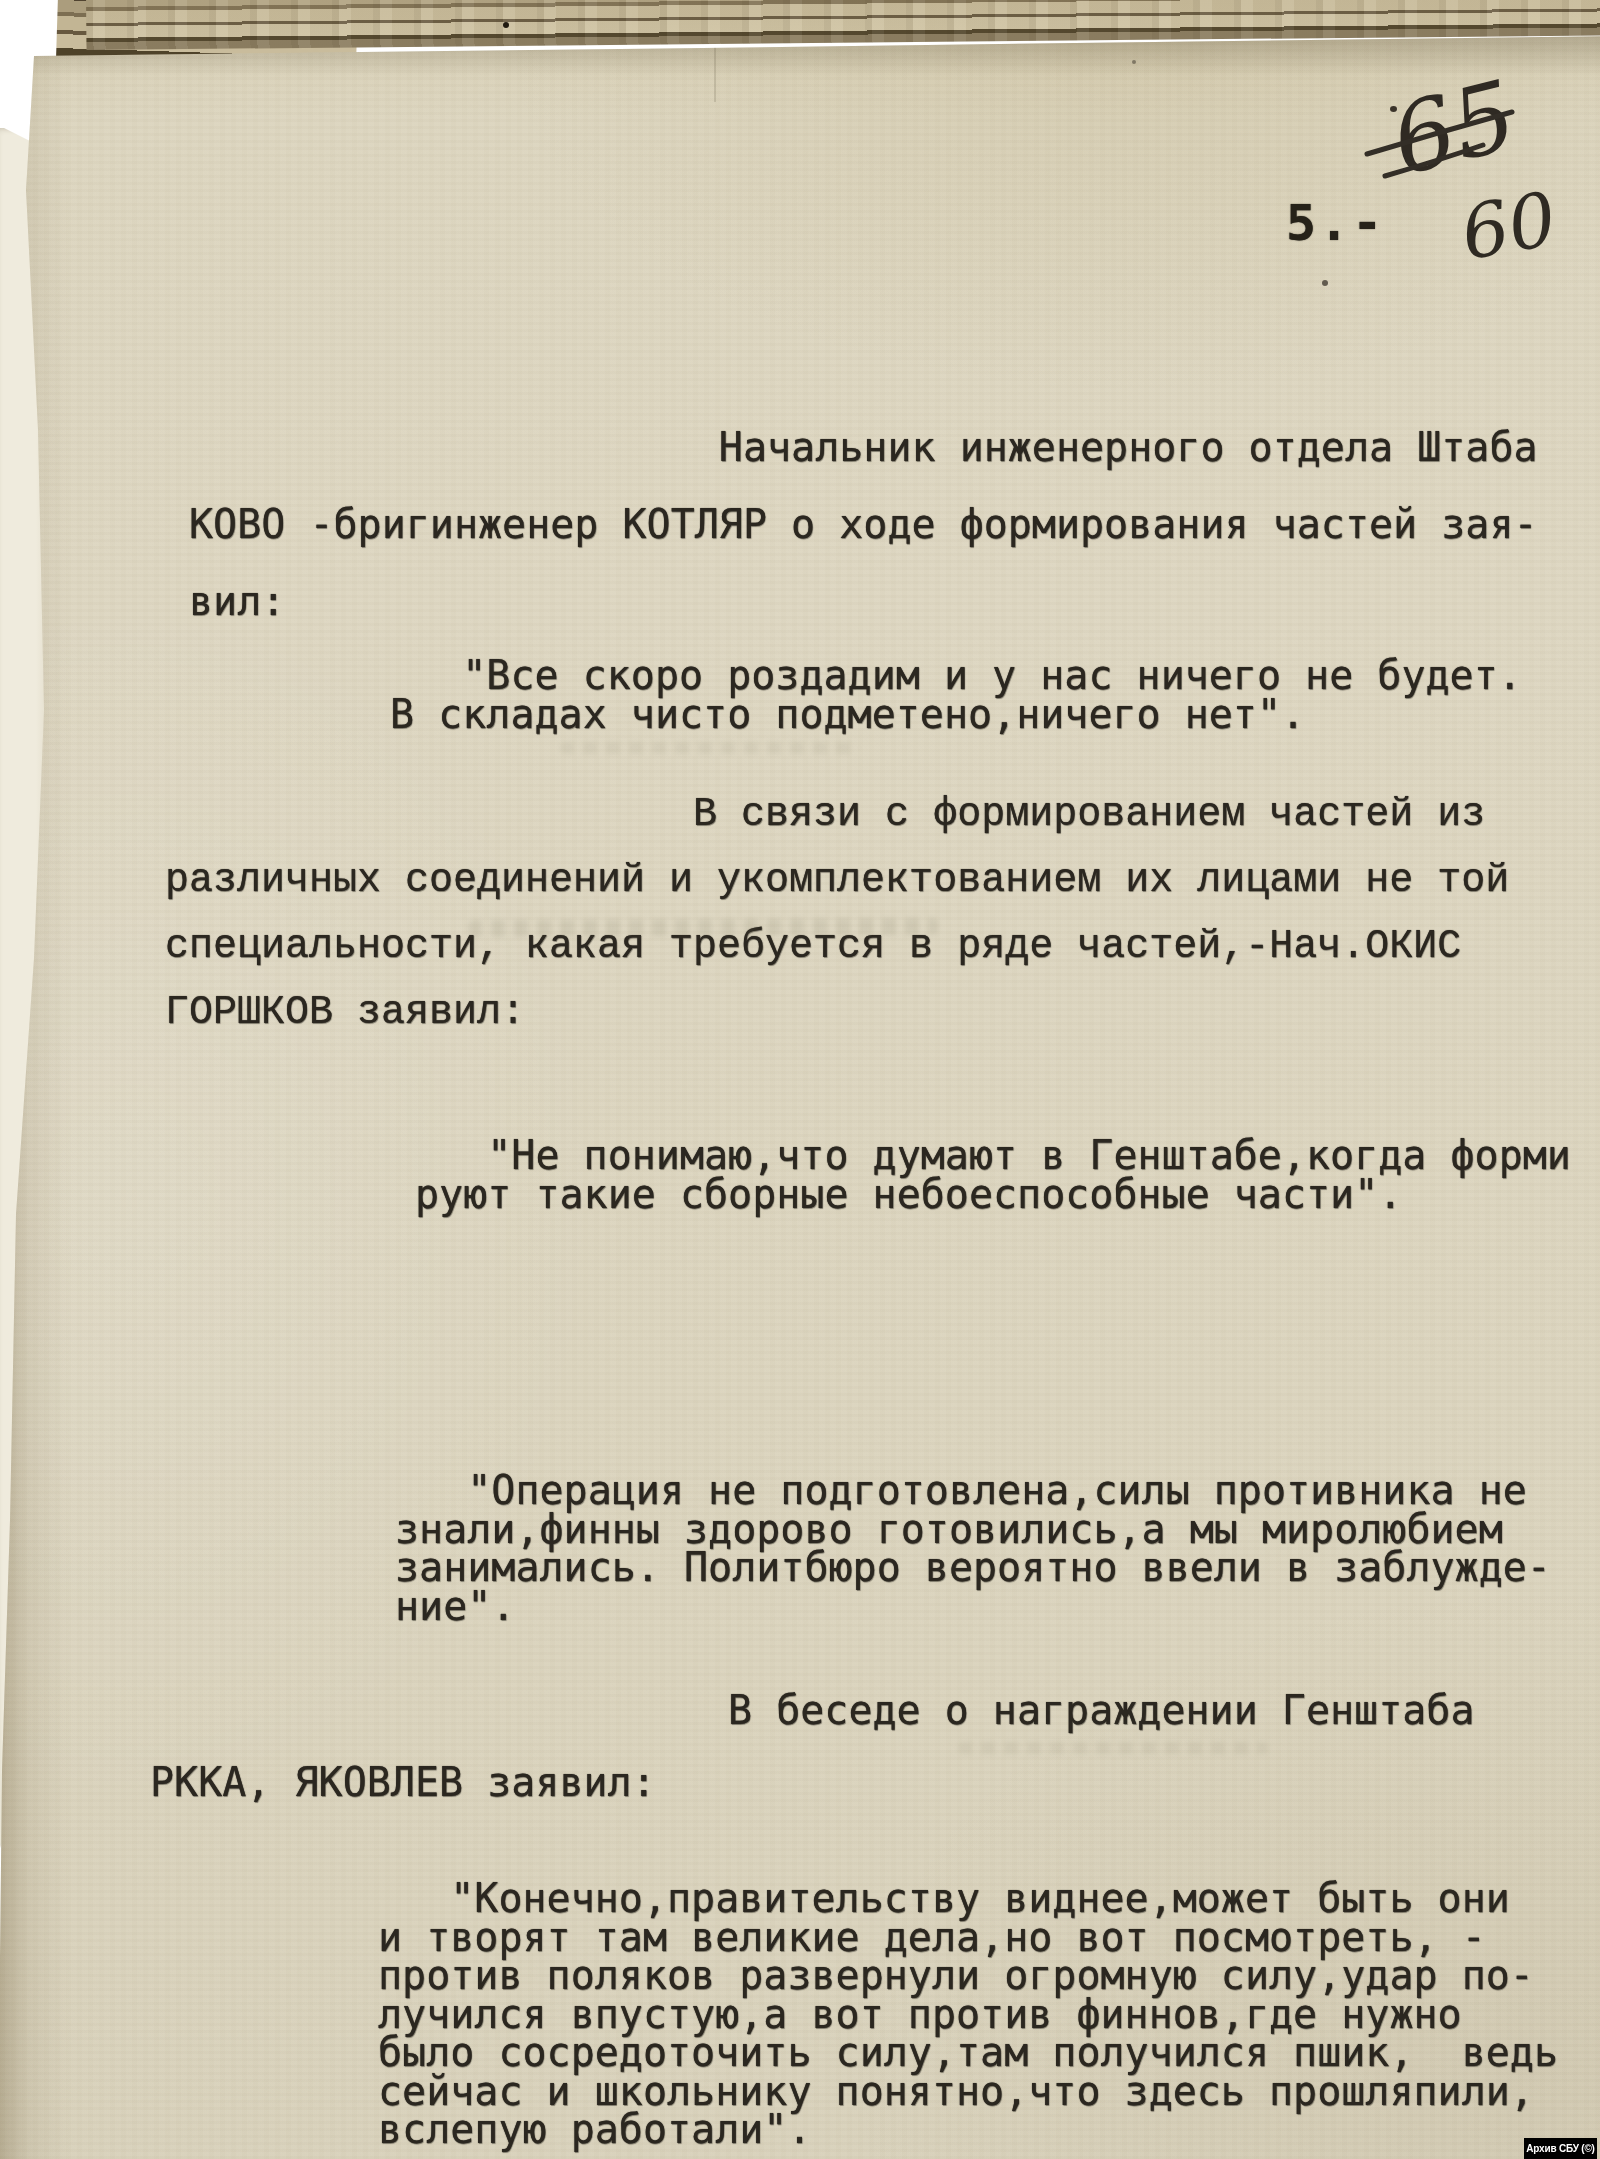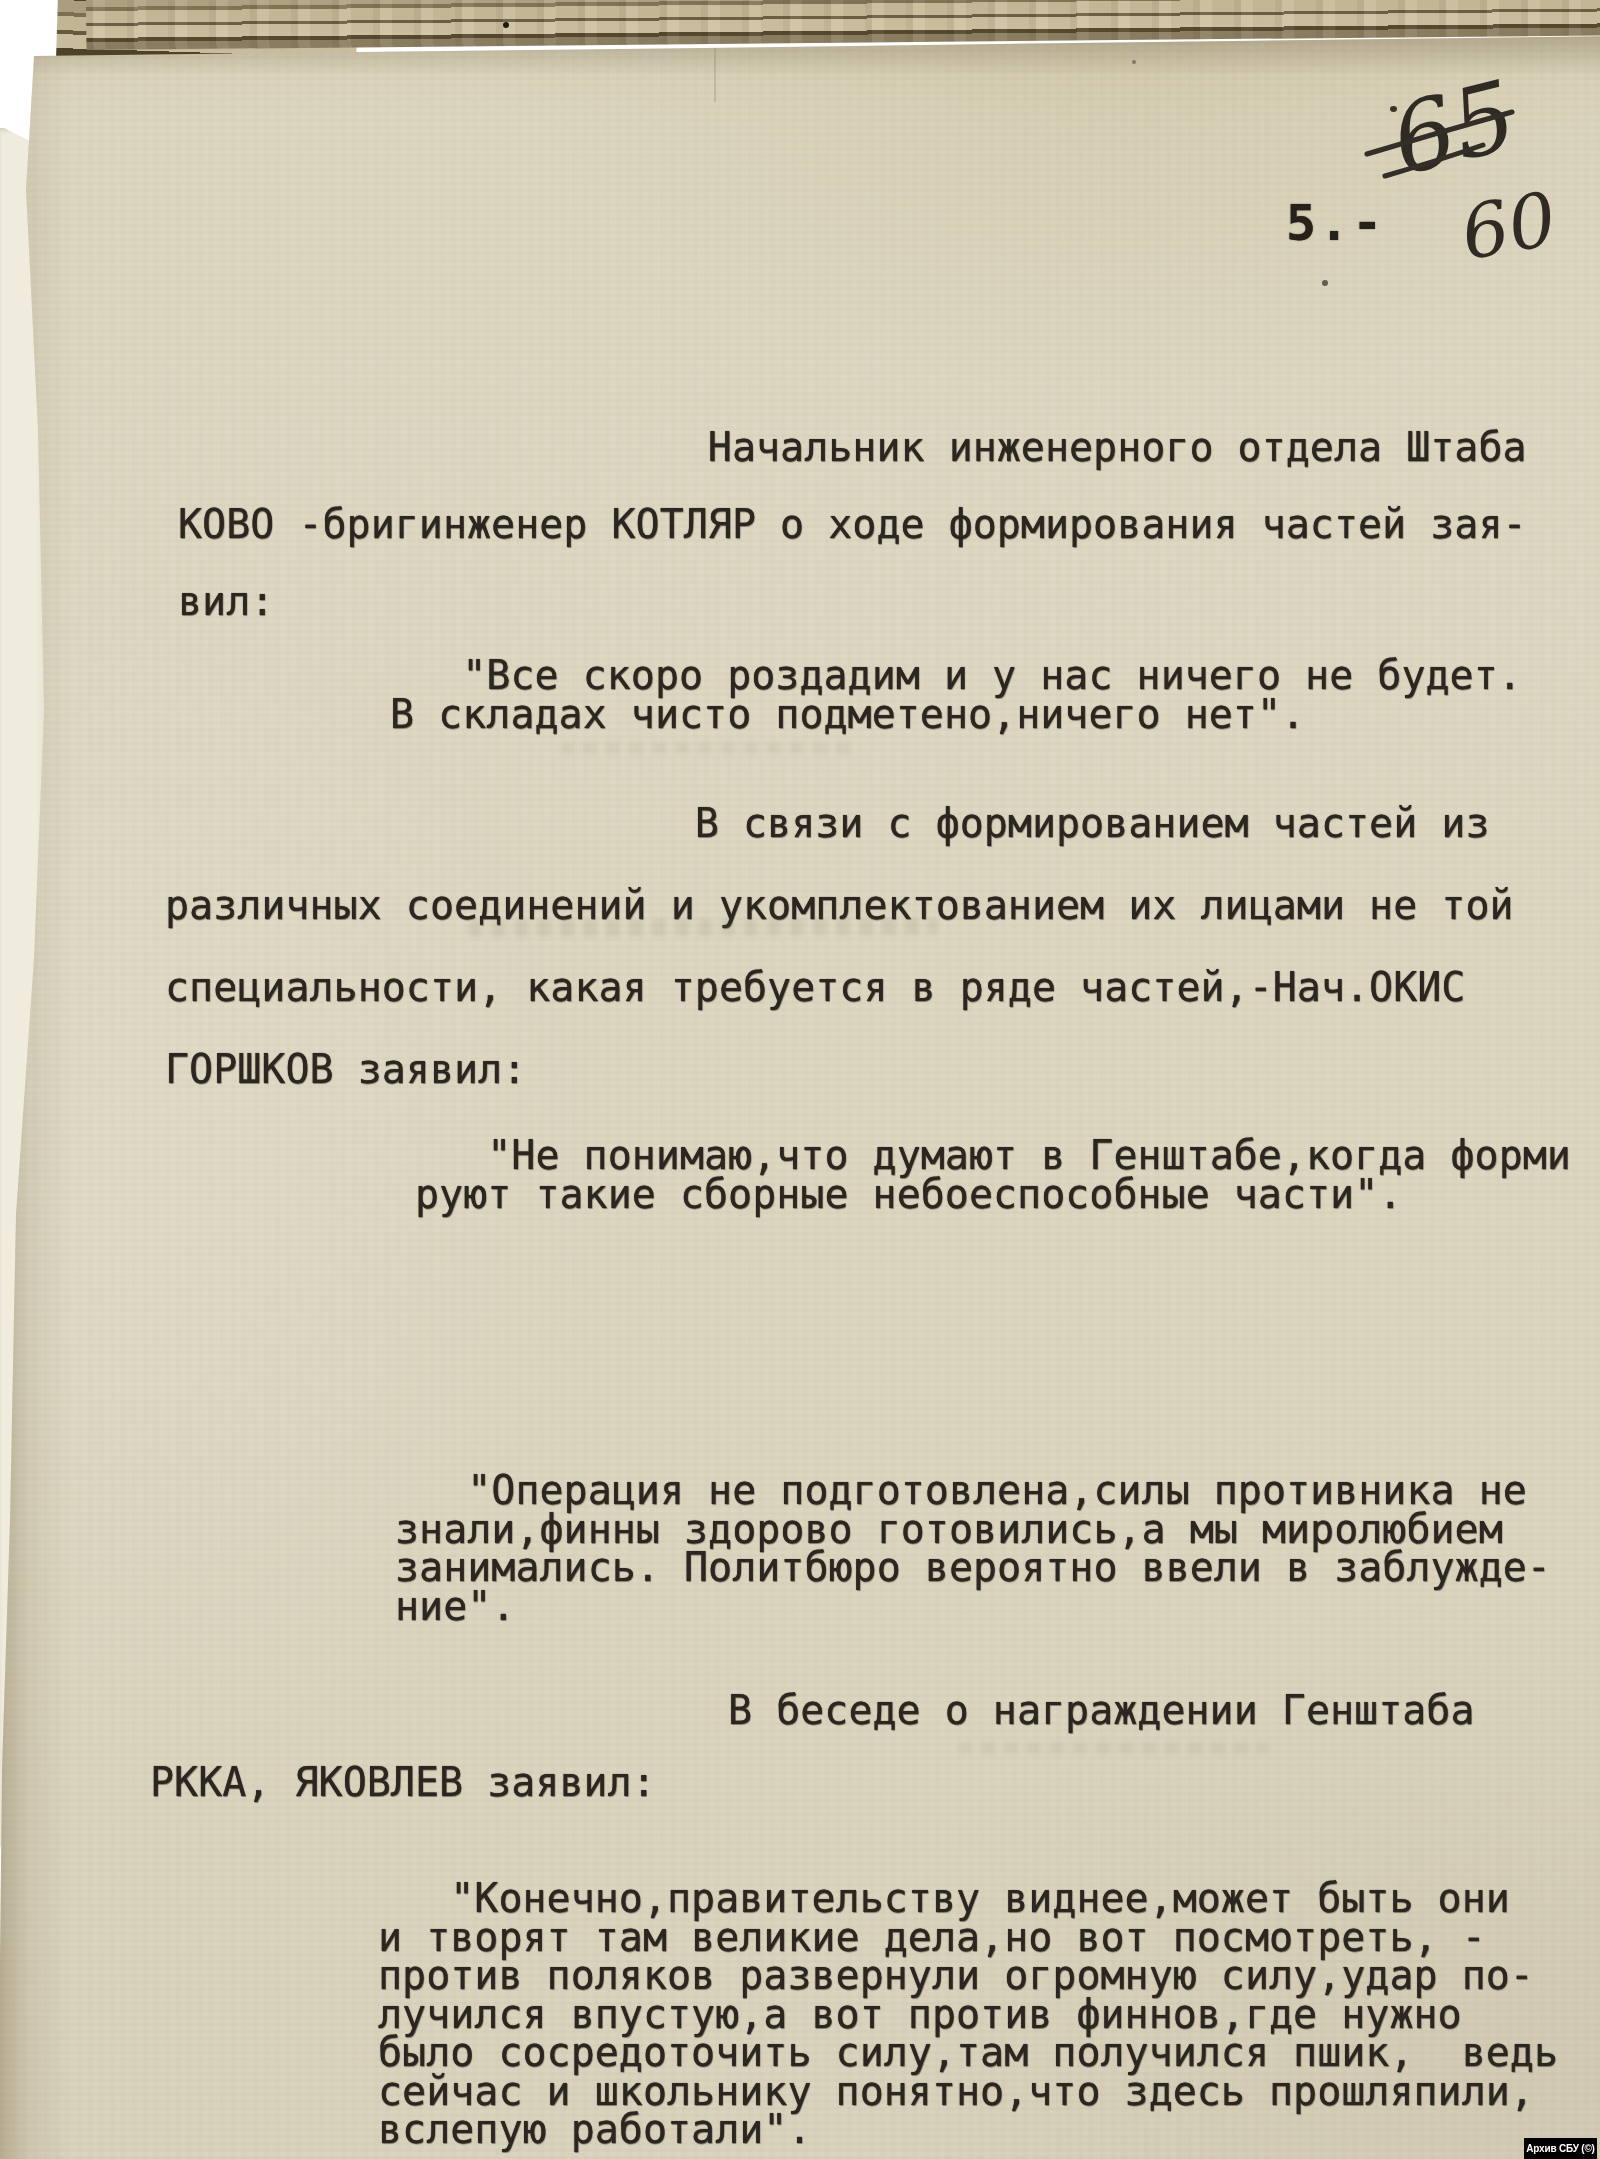--- a/index.html
+++ b/index.html
@@ -44,23 +44,23 @@
       repeating-linear-gradient(0deg, rgba(120,105,70,.022) 0 3px, rgba(255,255,255,.02) 3px 7px),
       repeating-linear-gradient(90deg, rgba(120,105,70,.014) 0 5px, rgba(255,255,255,.015) 5px 11px);}
   .page::after{content:"";position:absolute;left:0;top:0;width:70px;height:100%;pointer-events:none;
     background:linear-gradient(90deg,rgba(105,88,52,.30),rgba(105,88,52,.10) 40%,rgba(0,0,0,0));}
   .page-top-shade{position:absolute;left:0;top:30px;width:100%;height:46px;pointer-events:none;
     background:linear-gradient(180deg,rgba(70,58,34,.28),rgba(0,0,0,0));}
 
   
   .tb{position:absolute;white-space:pre;font-size:40px;color:#2b2720;letter-spacing:0;
       text-shadow:0 0 1px rgba(43,39,32,.9),0.6px 0.8px 0.8px rgba(43,39,32,.45);}
-  .b1{left:178px;top:409px;line-height:77px;}
+  .b1{left:189px;top:409px;line-height:77px;}
   .b2{left:390px;top:656px;line-height:38.5px;}
-  .b3{left:165px;top:782px;line-height:82px;}
+  .b3{left:165px;top:782px;line-height:66px;font-family:Liberation Mono, monospace;}
   .b4{left:415px;top:1136px;line-height:38.5px;}
   .b5{left:155px;top:1269px;line-height:72px;}
   .b6{left:395px;top:1471px;line-height:38.5px;}
   .b7{left:150px;top:1674px;line-height:72px;}
   .b8{left:378px;top:1879px;line-height:38.5px;}
 
   .page-number{position:absolute;left:1286px;top:198px;font-size:50px;font-weight:bold;
       line-height:1;color:#262219;letter-spacing:3px;
       text-shadow:0 0 1.2px rgba(38,34,25,.9);}
 

